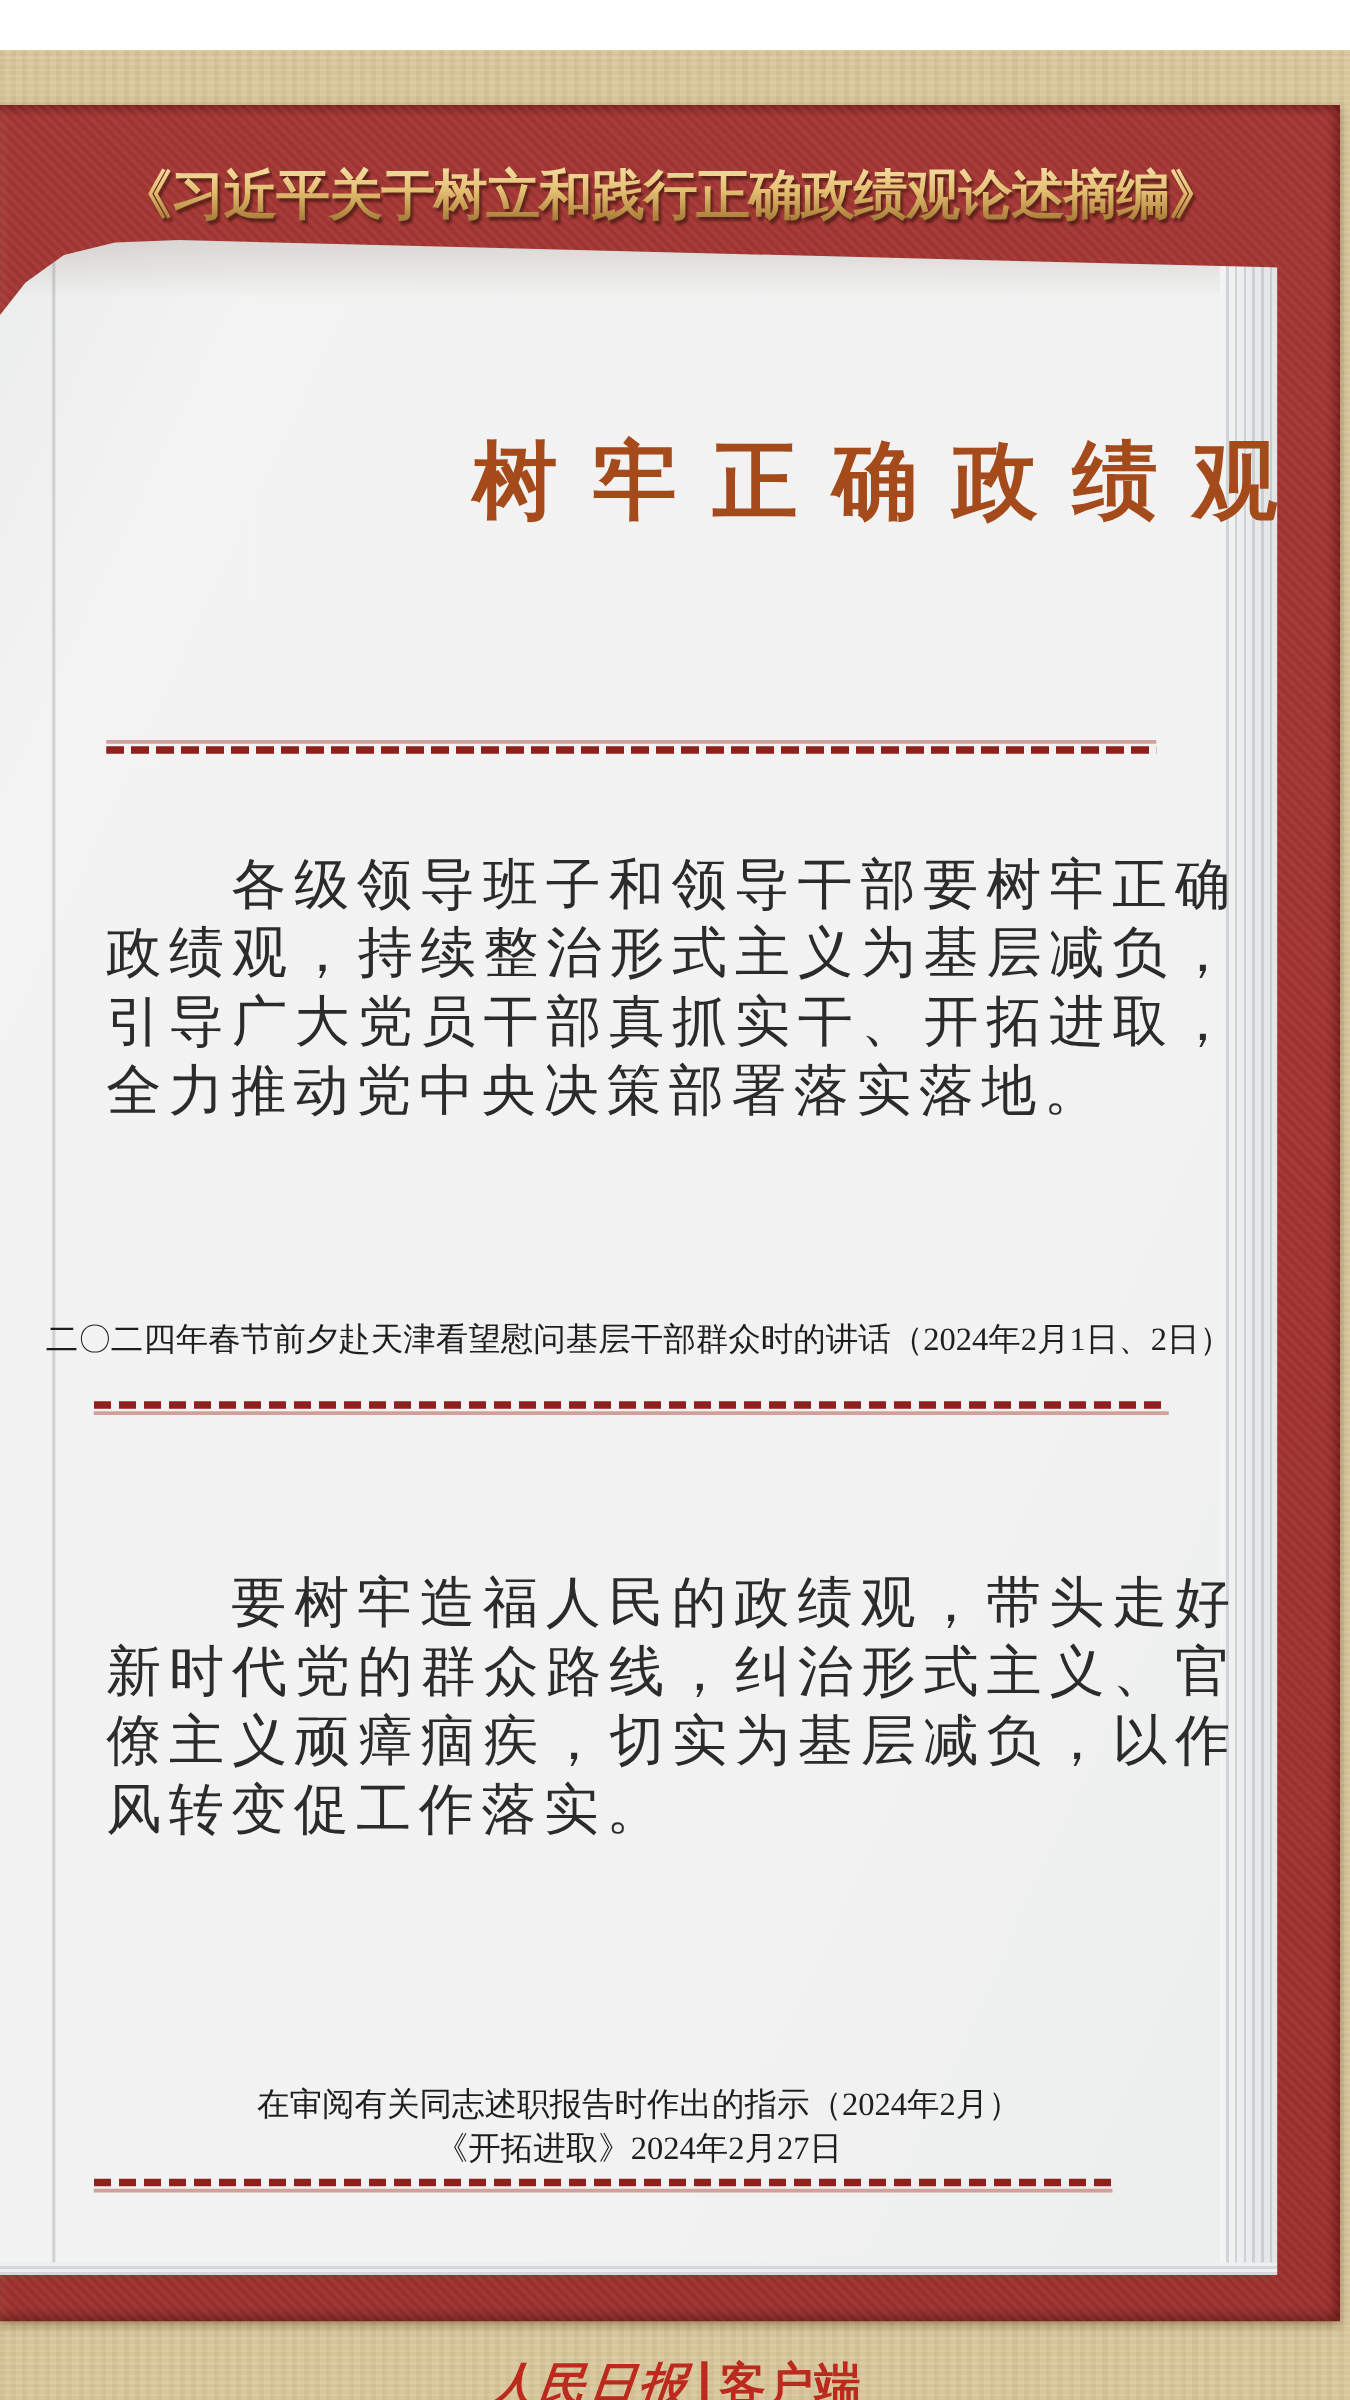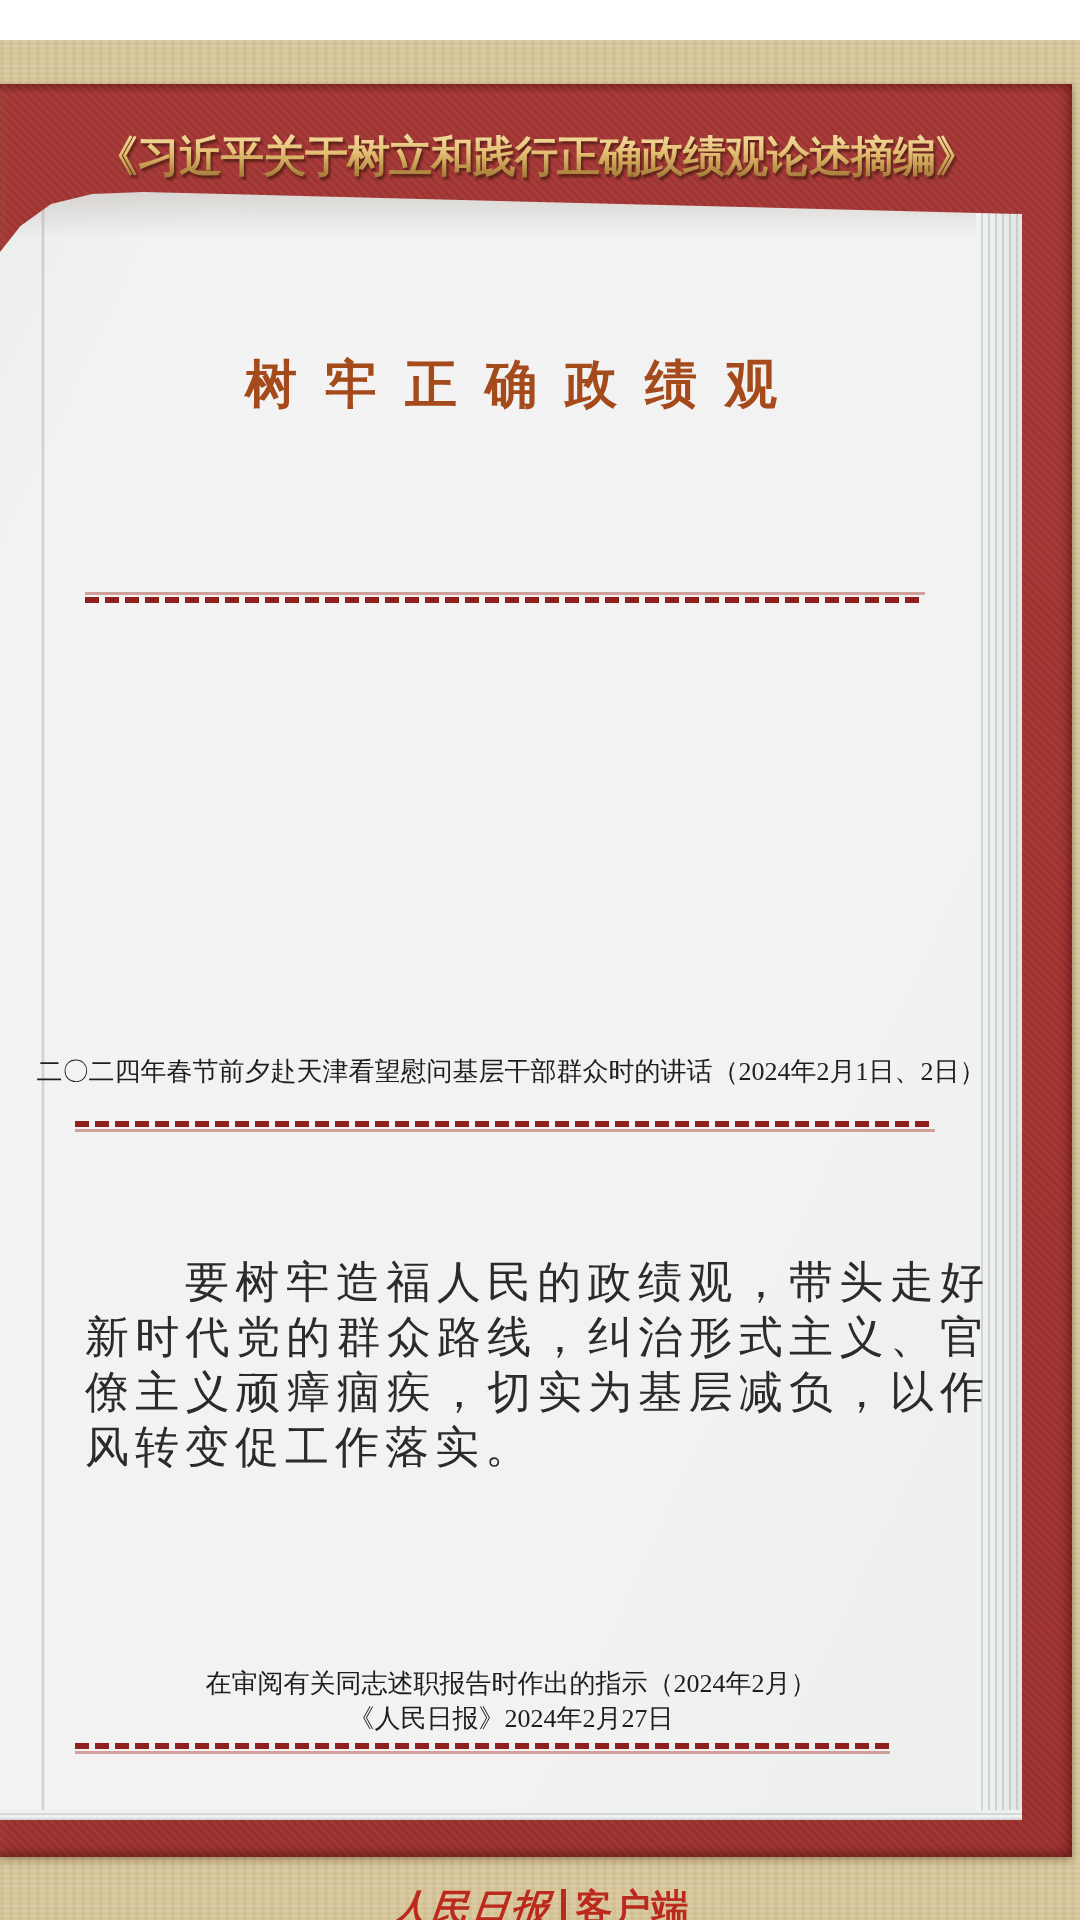--- a/index.html
+++ b/index.html
@@ -35,22 +35,22 @@
     background:linear-gradient(180deg,rgba(120,100,90,.20),rgba(120,100,90,0));}
   .fold-line{position:absolute;left:41px;top:0;bottom:0;width:4px;
     background:linear-gradient(90deg,rgba(0,0,0,0),rgba(90,90,95,.28) 50%,rgba(0,0,0,0));}
   .edge-stack-right{position:absolute;right:0;top:16px;bottom:0;width:46px;
     background:
       linear-gradient(90deg,rgba(0,0,0,0) 0,rgba(150,155,160,.18) 100%),
       repeating-linear-gradient(90deg,#f3f4f4 0 5px,#d2d6d9 5px 7px);}
   .edge-stack-bottom{position:absolute;left:0;bottom:0;width:100%;height:10px;
     background:repeating-linear-gradient(180deg,#eef0f0 0 3px,#d5d8da 3px 5px);}
   
-  .main-title{position:absolute;left:0;top:150px;width:1022px;text-align:center;
-    color:#a44a1b;font-weight:bold;line-height:86px;font-size:52px;
+  .main-title{position:absolute;left:0;top:150px;width:1022px;text-align:right;
+    color:#a44a1b;font-weight:bold;line-height:86px;font-size:68px;
     font-family:"Liberation Serif","DejaVu Serif",serif;}
   .main-title .t1{letter-spacing:28px;margin-right:-28px;}
   .main-title .t2{letter-spacing:2px;}
   
   .sep{position:absolute;}
   .sep .solid{height:3px;background:#d2a09a;}
   .sep .dash{height:6px;background:repeating-linear-gradient(90deg,#8e211d 0 14px,rgba(0,0,0,0) 14px 20px);}
   .sep .gap{height:2px;}
   
   .para{position:absolute;left:85px;width:905px;color:#2b2b2b;
@@ -97,36 +97,37 @@
     <div class="main-title">
       <div class="t1">树牢正确政绩观</div>
     </div>
 
     <div class="sep" id="sep1">
       <div class="solid"></div>
       <div class="gap"></div>
       <div class="dash"></div>
     </div>
 
+    <div class="para" id="para1">各级领导班子和领导干部要树牢正确政绩观，持续整治形式主义为基层减负，引导广大党员干部真抓实干、开拓进取，全力推动党中央决策部署落实落地。</div>
 
     <div class="cite" id="cite1">
       <div>二〇二四年春节前夕赴天津看望慰问基层干部群众时的讲话（2024年2月1日、2日）</div>
     </div>
 
     <div class="sep" id="sep2">
       <div class="dash"></div>
       <div class="gap"></div>
       <div class="solid"></div>
     </div>
 
     <div class="para" id="para2">要树牢造福人民的政绩观，带头走好新时代党的群众路线，纠治形式主义、官僚主义顽瘴痼疾，切实为基层减负，以作风转变促工作落实。</div>
 
     <div class="cite" id="cite2">
       <div>在审阅有关同志述职报告时作出的指示（2024年2月）</div>
-      <div>《人民日报》2024年2月27日</div>
+      <div>《开拓进取》2024年2月27日</div>
     </div>
 
     <div class="sep" id="sep3">
       <div class="dash"></div>
       <div class="gap"></div>
       <div class="solid"></div>
     </div>
   </div>
 
   <div class="footer">

